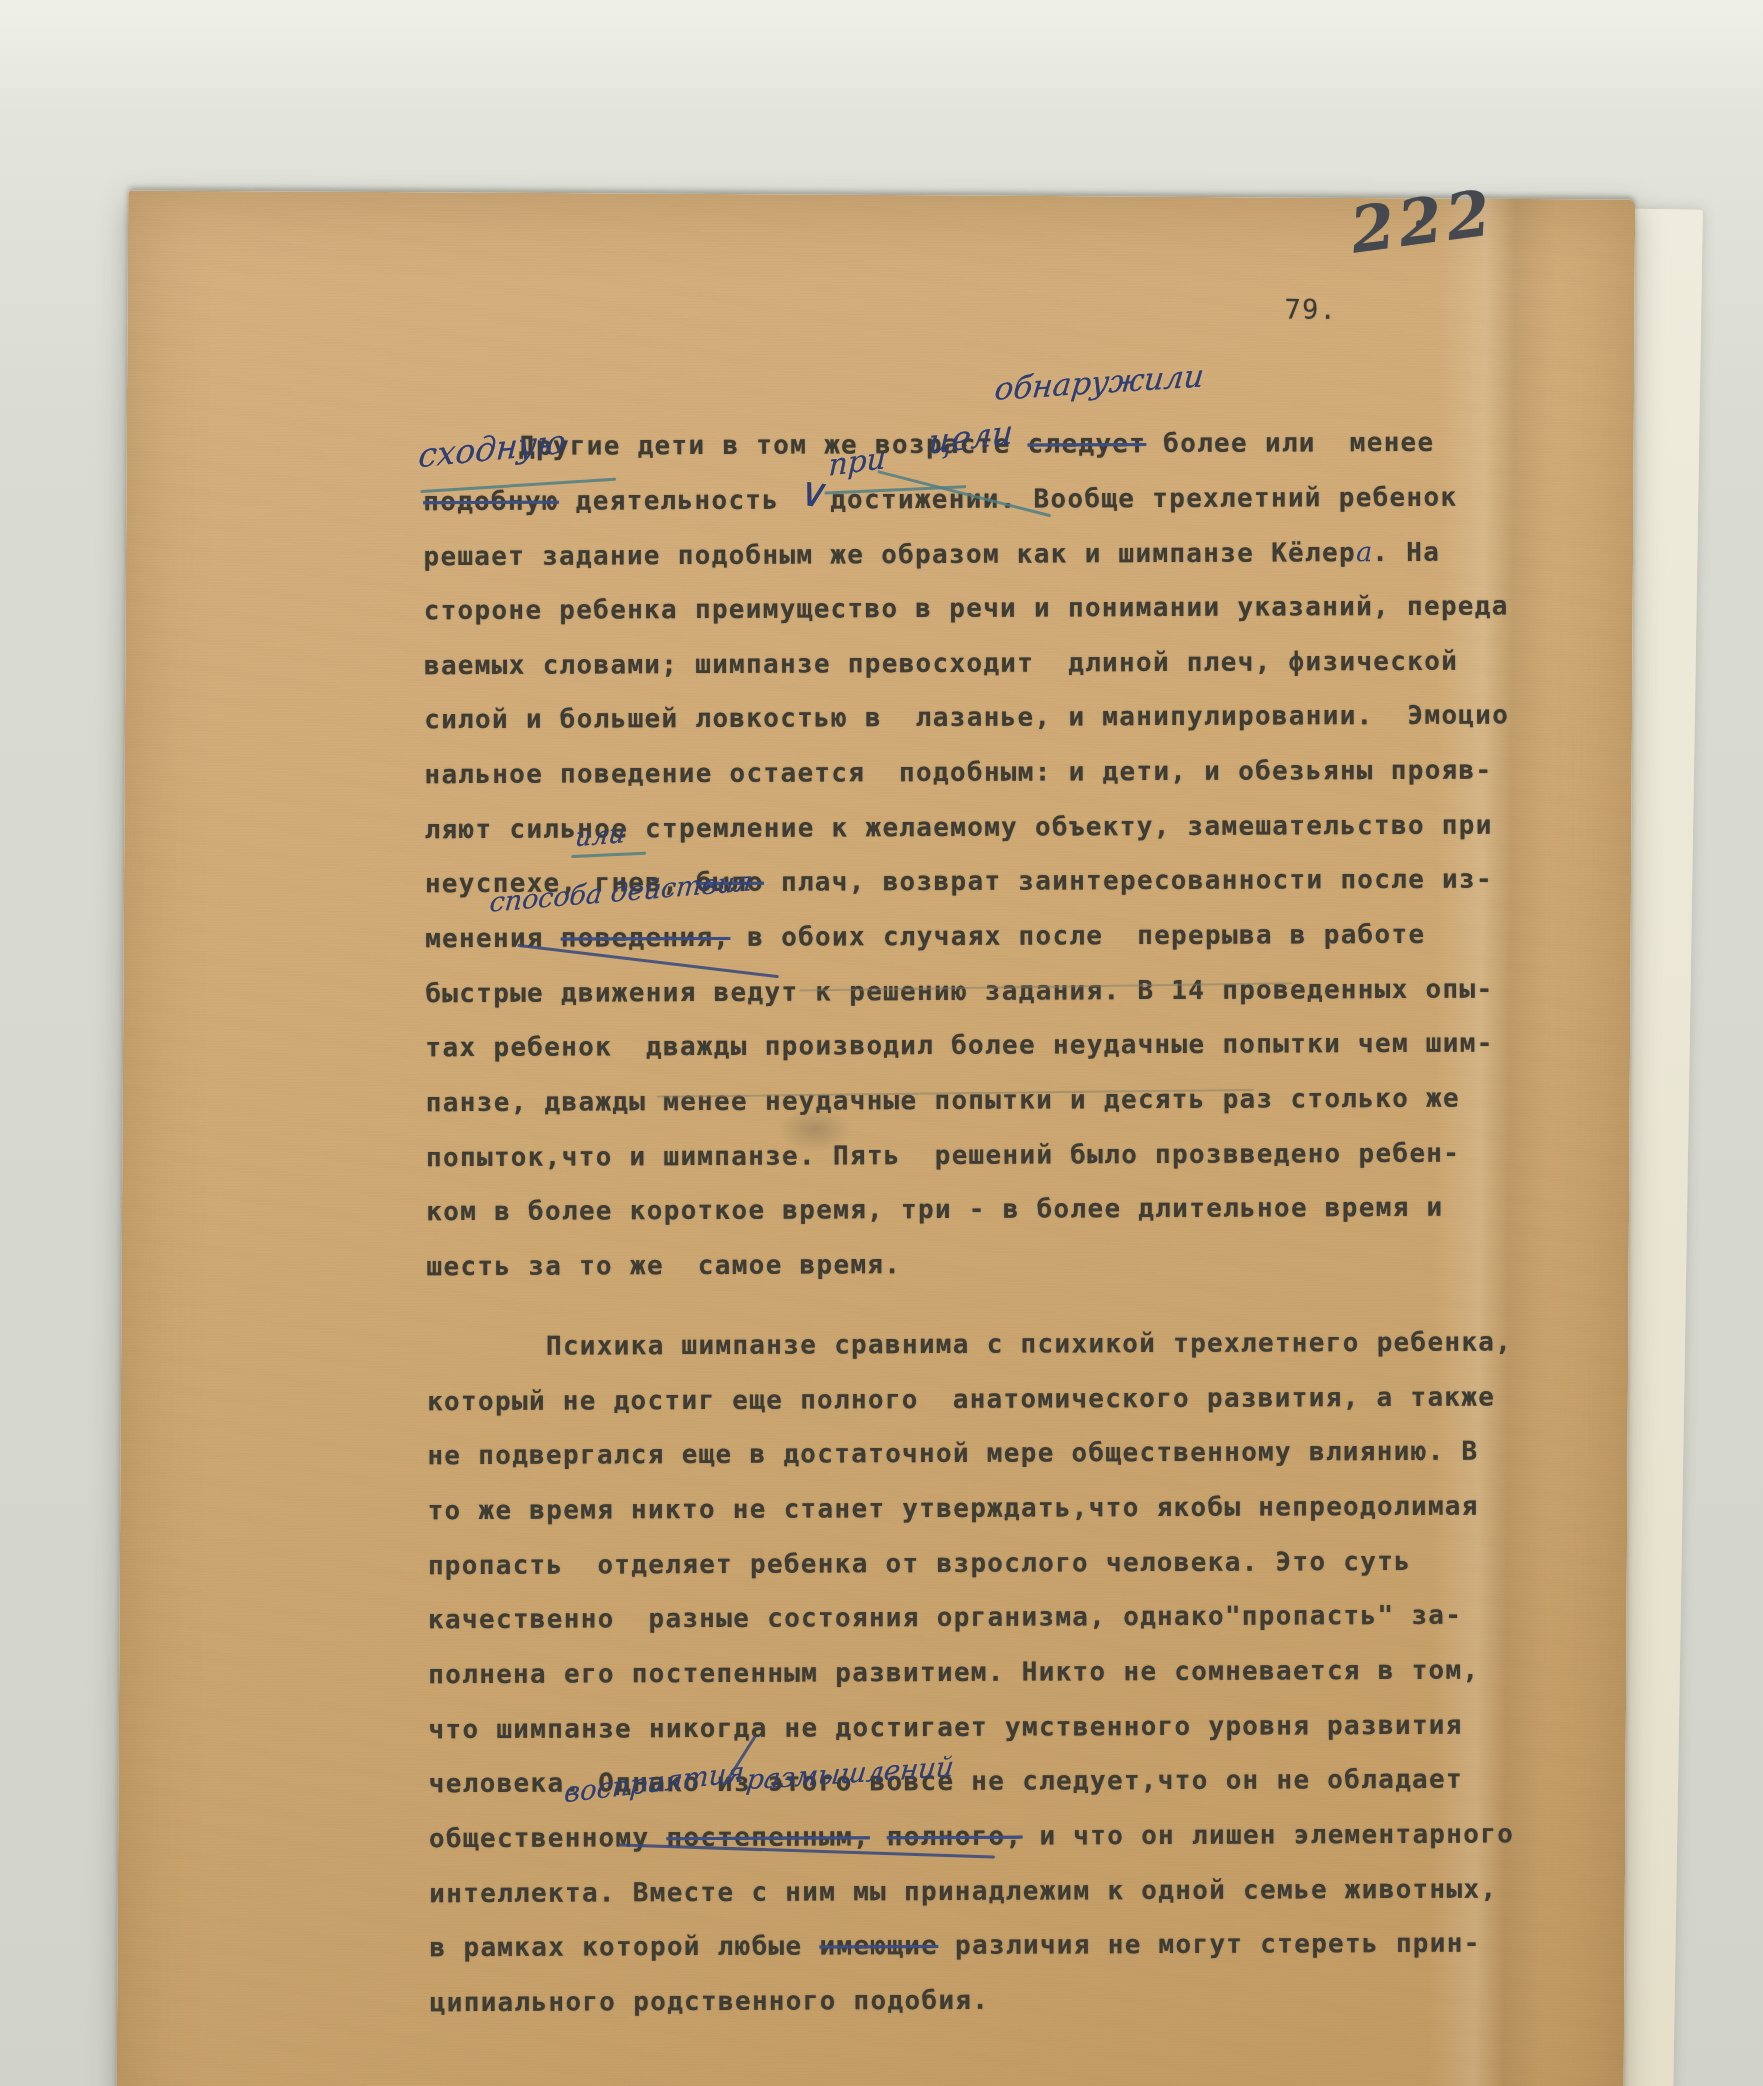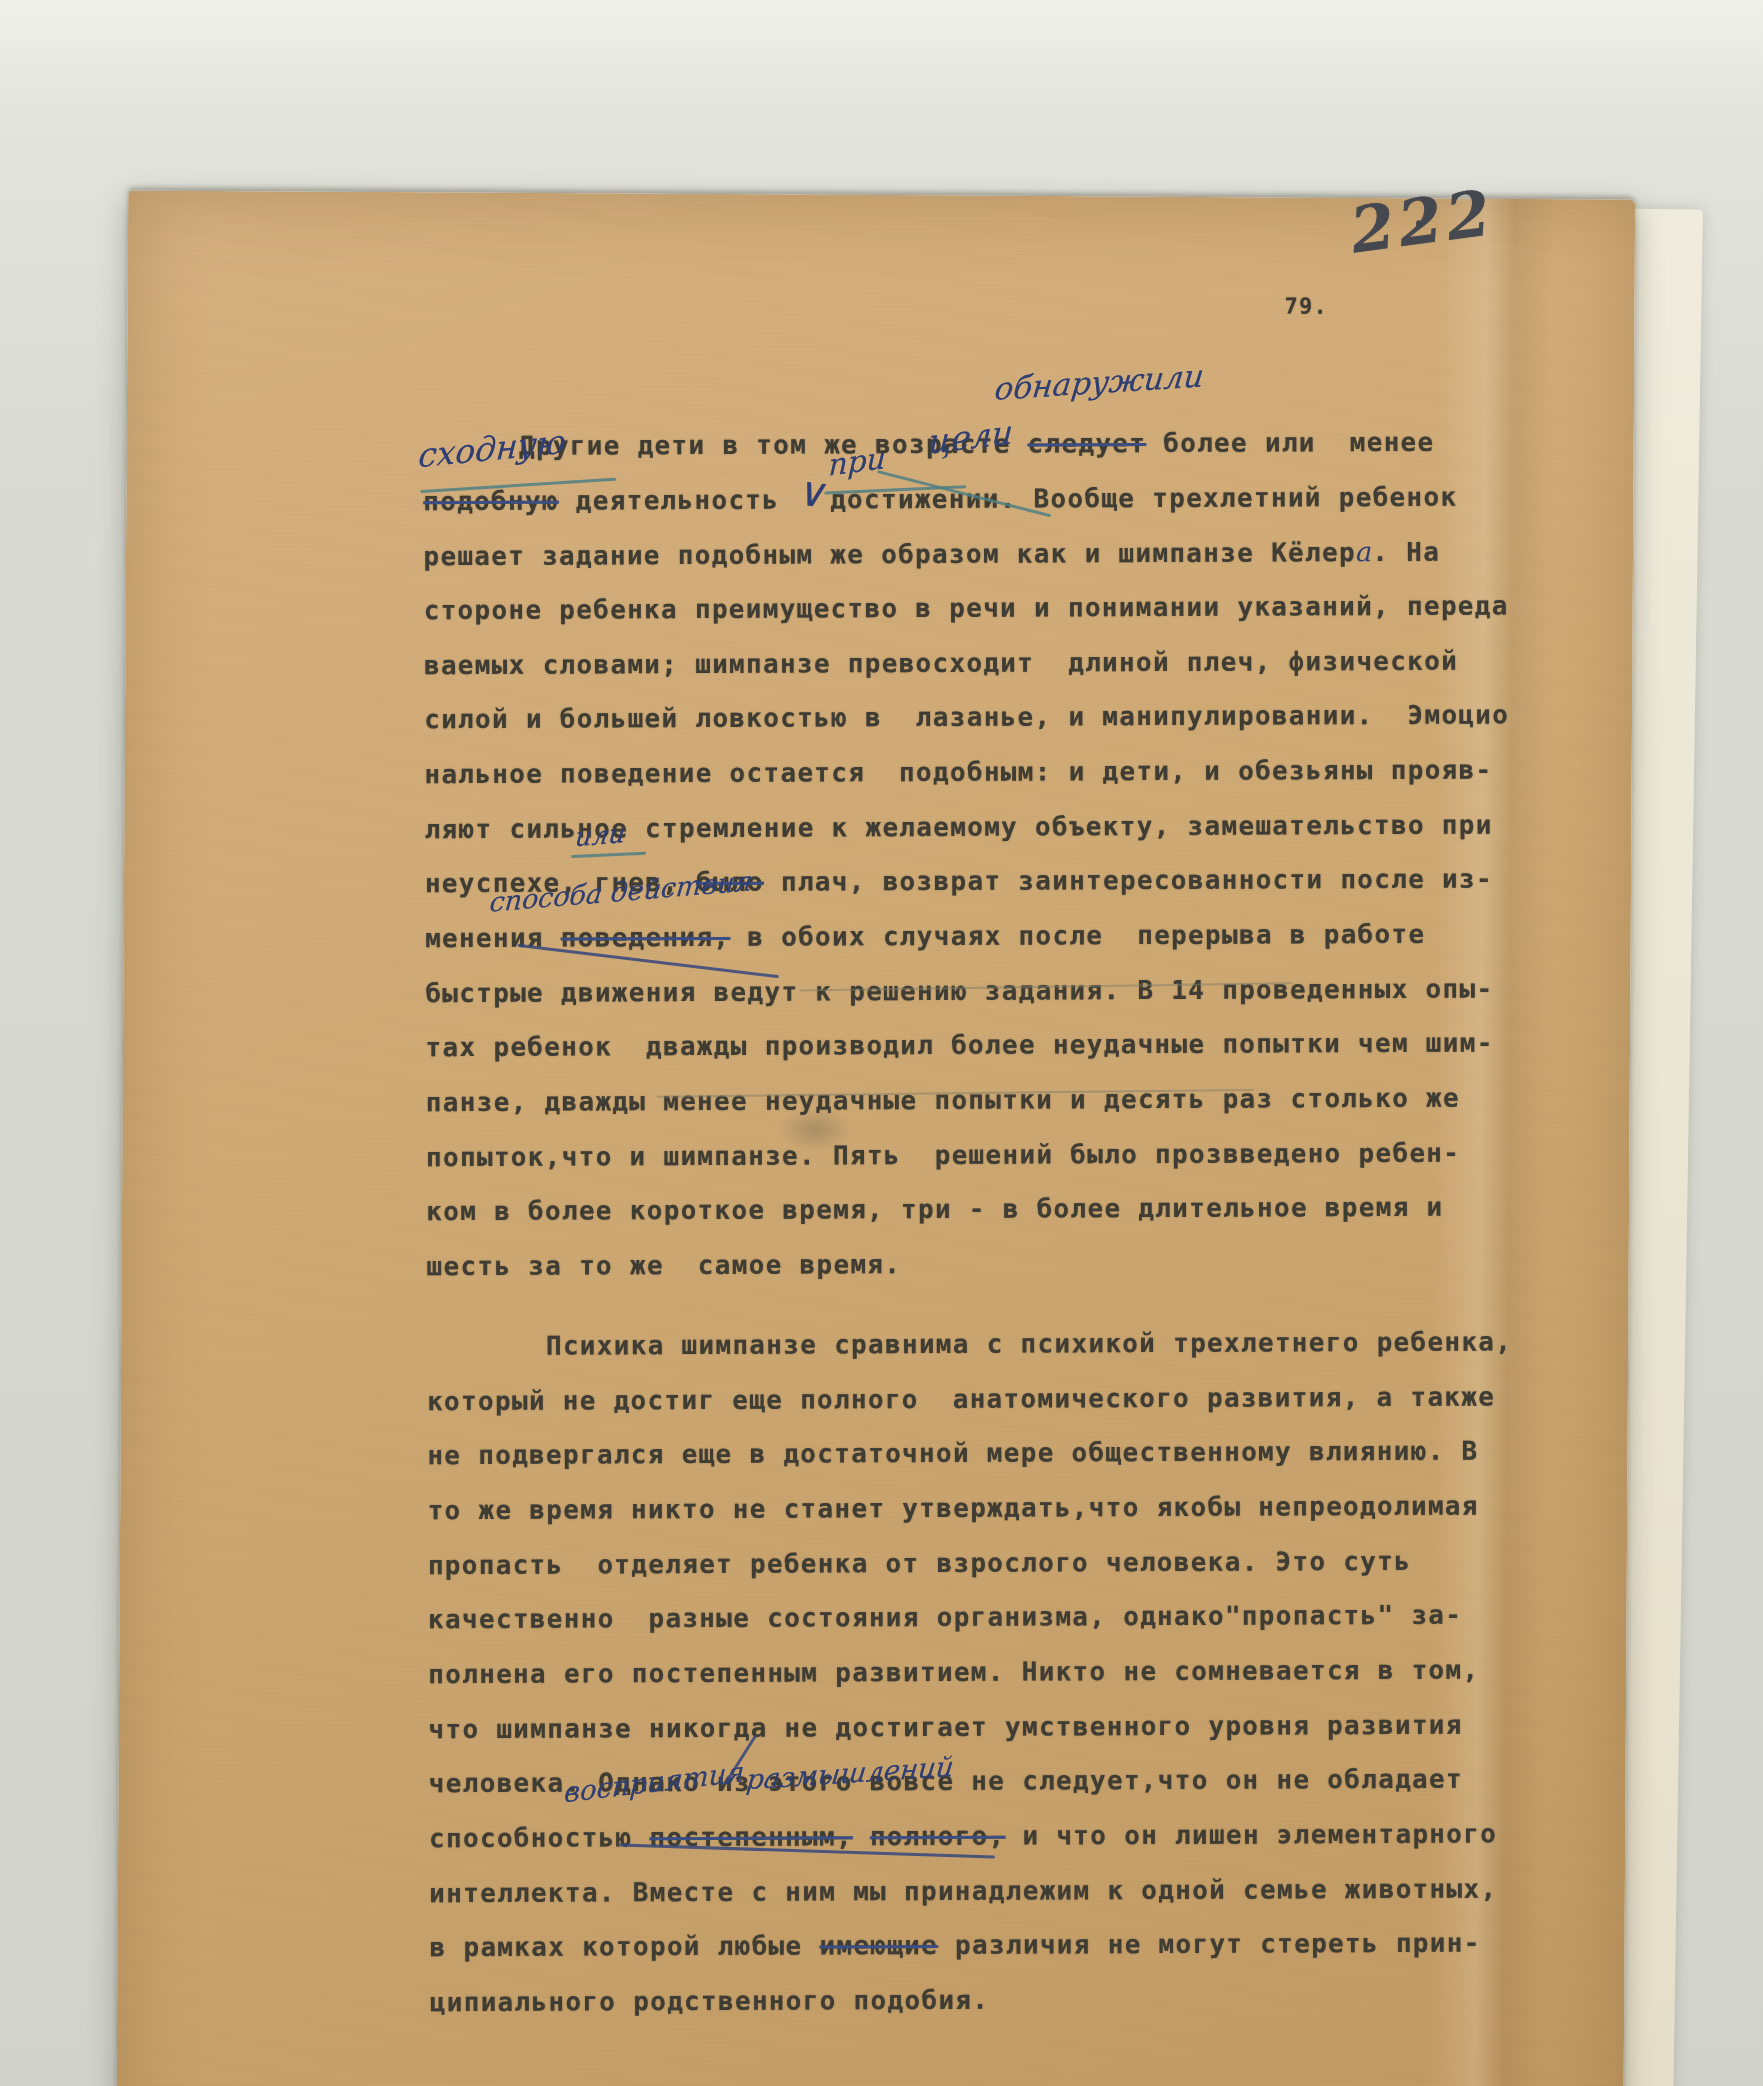--- a/index.html
+++ b/index.html
@@ -49,22 +49,22 @@
   .hw{
     font-family:"DejaVu Serif","Liberation Serif",serif;font-style:italic;font-weight:400;
     color:#2f3f74;white-space:pre;text-shadow:0 0 0.4px rgba(47,63,116,.6);
   }
   .hw>span{display:inline-block;transform:skewX(-10deg);}
   .pencil-hw{
     font-family:"DejaVu Serif","Liberation Serif",serif;font-style:italic;font-weight:700;
     color:#45494f;letter-spacing:4.2px;white-space:pre;text-shadow:0 0 0.8px rgba(70,72,80,.5);
   }
   .typed-num{
-    font-family:"DejaVu Sans Mono","Liberation Mono",monospace;font-weight:700;
-    color:#3e3c33;font-size:22px;letter-spacing:1.3px;text-shadow:0 0 1.3px rgba(55,52,45,.5);
+    font-family:"DejaVu Sans Mono","Liberation Mono",monospace;font-weight:400;
+    color:#3e3c33;font-size:27px;letter-spacing:1.3px;text-shadow:0 0 1.3px rgba(55,52,45,.5);
   }
   .teal{height:2.5px;background:#4f7f83;opacity:.85;border-radius:1.7px;}
   .ink-line{height:2.5px;background:#35467c;opacity:.85;border-radius:1.7px;}
   .pencil-line{height:1.7px;background:#807d6a;opacity:.5;border-radius:0.8px;}
   .stain{background:radial-gradient(ellipse at center,rgba(90,85,70,.30),rgba(0,0,0,0) 70%);}
   .dot{background:#43464e;border-radius:50%;}
 </style>
 </head>
 <body>
 
@@ -96,21 +96,21 @@
       <div class="line" style="top: 820px; left: 0px;"><span class="">шесть за то же  самое время.</span></div>
       <div class="line" style="top: 900px; left: 119px;"><span class="">Психика шимпанзе сравнима с психикой трехлетнего ребенка,</span></div>
       <div class="line" style="top: 955px; left: 0px;"><span class="">который не достиг еще полного  анатомического развития, а также</span></div>
       <div class="line" style="top: 1009px; left: 0px;"><span class="">не подвергался еще в достаточной мере общественному влиянию. В</span></div>
       <div class="line" style="top: 1064px; left: 0px;"><span class="">то же время никто не станет утверждать,что якобы непреодолимая</span></div>
       <div class="line" style="top: 1119px; left: 0px;"><span class="">пропасть  отделяет ребенка от взрослого человека. Это суть</span></div>
       <div class="line" style="top: 1173px; left: 0px;"><span class="">качественно  разные состояния организма, однако"пропасть" за-</span></div>
       <div class="line" style="top: 1228px; left: 0px;"><span class="">полнена его постепенным развитием. Никто не сомневается в том,</span></div>
       <div class="line" style="top: 1283px; left: 0px;"><span class="">что шимпанзе никогда не достигает умственного уровня развития</span></div>
       <div class="line" style="top: 1337px; left: 0px;"><span class="">человека. Однако из этого вовсе не следует,что он не обладает</span></div>
-      <div class="line" style="top: 1392px; left: 0px;"><span class="">способностью </span><span class="st">постепенным,</span><span class=""> </span><span class="st">полного,</span><span class=""> и что он лишен элементарного</span></div>
+      <div class="line" style="top: 1392px; left: 0px;"><span class="">общественному </span><span class="st">постепенным,</span><span class=""> </span><span class="st">полного,</span><span class=""> и что он лишен элементарного</span></div>
       <div class="line" style="top: 1447px; left: 0px;"><span class="">интеллекта. Вместе с ним мы принадлежим к одной семье животных,</span></div>
       <div class="line" style="top: 1501px; left: 0px;"><span class="">в рамках которой любые </span><span class="st">имеющие</span><span class=""> различия не могут стереть прин-</span></div>
       <div class="line" style="top: 1556px; left: 0px;"><span class="">ципиального родственного подобия.</span></div>
     </div>
 
   <div id="annotation-layer">
       <div class="ann dot" style="left: 1288px; top: 22px; width: 5.8px; height: 6.7px;"></div>
       <div class="ann hw" style="left: 868px; top: 175px; font-size: 31px; transform: rotate(-4deg);"><span>обнаружили</span></div>
       <div class="ann hw" style="left: 292px; top: 244px; font-size: 33px; transform: rotate(-6deg);"><span>сходную</span></div>
       <div class="ann teal" style="left: 294px; top: 298px; width: 196px; transform: rotate(-4deg);"></div>

